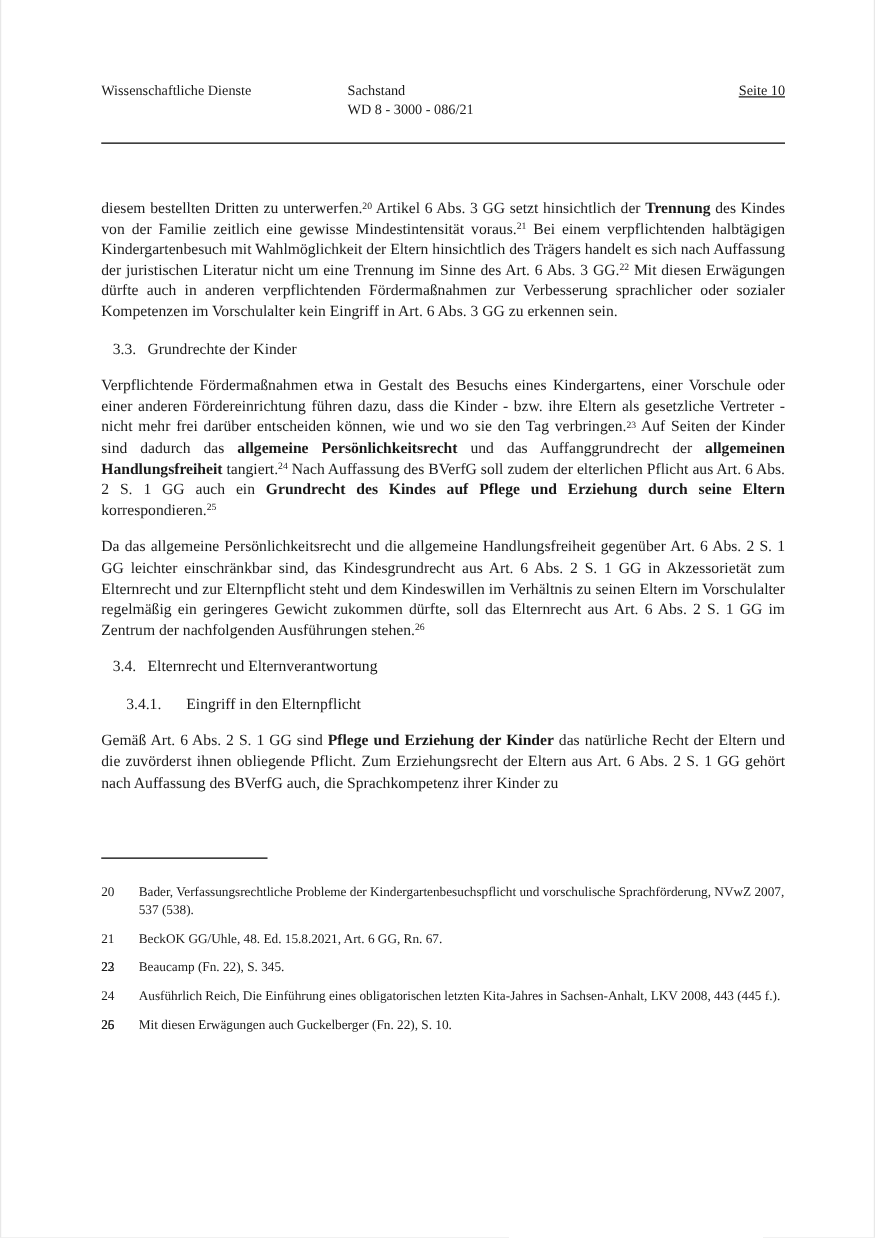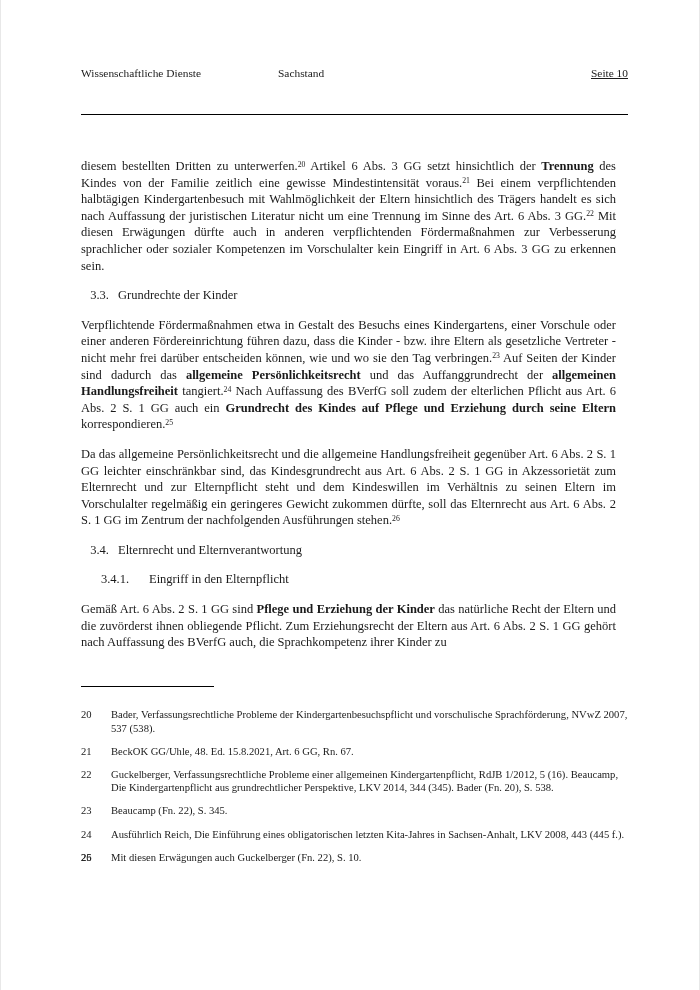--- a/index.html
+++ b/index.html
@@ -39,21 +39,21 @@
   
   .content {
     position: absolute;
     left: 80px;
     width: 547px;
     top: 158px;
     font-size: 12.5px;
     line-height: 16.6px;
     text-align: justify;
   }
-  .para { margin: 0 12px 13px 0; }
+  .para { margin: 0 0 13px 0; }
   .heading { margin: 0 0 13px 0; text-align: left; }
   .h-num { display: inline-block; min-width: 37px; text-align: center; }
   .h-num.wide { min-width: 68px; }
   b { font-weight: bold; }
   .fn-ref {
     font-size: 0.62em;
     vertical-align: baseline;
     position: relative;
     top: -0.45em;
     line-height: 0;
@@ -81,20 +81,21 @@
 </style>
 </head>
 <body>
 
 <div class="page">
 
   <div class="header">
     <div class="header-left">Wissenschaftliche Dienste</div>
     <div class="header-center">
       <div>Sachstand</div>
+      <div>WD 8 - 3000 - 086/21</div>
     </div>
     <div class="header-right">Seite 10</div>
   </div>
 
   <div class="header-rule"></div>
 
   <div class="content" id="doc-body">
       <p class="para"><span>diesem bestellten Dritten zu unterwerfen.</span><sup class="fn-ref">20</sup><span> Artikel 6 Abs. 3 GG setzt hinsichtlich der </span><b>Trennung</b><span> des Kindes von der Familie zeitlich eine gewisse Mindestintensität voraus.</span><sup class="fn-ref">21</sup><span> Bei einem verpflichtenden halbtägigen Kindergartenbesuch mit Wahlmöglichkeit der Eltern hinsichtlich des Trägers handelt es sich nach Auffassung der juristischen Literatur nicht um eine Trennung im Sinne des Art. 6 Abs. 3 GG.</span><sup class="fn-ref">22</sup><span> Mit diesen Erwägungen dürfte auch in anderen verpflichtenden Fördermaßnahmen zur Verbesserung sprachlicher oder sozialer Kompetenzen im Vorschulalter kein Eingriff in Art. 6 Abs. 3 GG zu erkennen sein.</span></p>
       <div class="heading"><span class="h-num">3.3.</span><span>Grundrechte der Kinder</span></div>
       <p class="para"><span>Verpflichtende Fördermaßnahmen etwa in Gestalt des Besuchs eines Kindergartens, einer Vorschule oder einer anderen Fördereinrichtung führen dazu, dass die Kinder - bzw. ihre Eltern als gesetzliche Vertreter - nicht mehr frei darüber entscheiden können, wie und wo sie den Tag verbringen.</span><sup class="fn-ref">23</sup><span> Auf Seiten der Kinder sind dadurch das </span><b>allgemeine Persönlichkeitsrecht</b><span> und das Auffanggrundrecht der </span><b>allgemeinen Handlungsfreiheit</b><span> tangiert.</span><sup class="fn-ref">24</sup><span> Nach Auffassung des BVerfG soll zudem der elterlichen Pflicht aus Art. 6 Abs. 2 S. 1 GG auch ein </span><b>Grundrecht des Kindes auf Pflege und Erziehung durch seine Eltern</b><span> korrespondieren.</span><sup class="fn-ref">25</sup></p>
@@ -102,20 +103,20 @@
       <div class="heading"><span class="h-num">3.4.</span><span>Elternrecht und Elternverantwortung</span></div>
       <div class="heading"><span class="h-num wide">3.4.1.</span><span>Eingriff in den Elternpflicht</span></div>
       <p class="para"><span>Gemäß Art. 6 Abs. 2 S. 1 GG sind </span><b>Pflege und Erziehung der Kinder</b><span> das natürliche Recht der Eltern und die zuvörderst ihnen obliegende Pflicht. Zum Erziehungsrecht der Eltern aus Art. 6 Abs. 2 S. 1 GG gehört nach Auffassung des BVerfG auch, die Sprachkompetenz ihrer Kinder zu</span></p>
     </div>
 
   <div class="fn-sep"></div>
 
   <div class="footnotes" id="footnote-list">
       <div class="footnote"><span class="fn-num">20</span><span>Bader, Verfassungsrechtliche Probleme der Kindergartenbesuchspflicht und vorschulische Sprachförderung, NVwZ 2007, 537 (538).</span></div>
       <div class="footnote"><span class="fn-num">21</span><span>BeckOK GG/Uhle, 48. Ed. 15.8.2021, Art. 6 GG, Rn. 67.</span></div>
-      <div class="footnote"><span class="fn-num">22</span><span>Guckelberger, Verfassungsrechtliche Probleme einer allgemeinen Kindergartenpflicht, RdJB 1/2012, 5 (16). Beaucamp, Die Kindergartenpflicht aus grundrechtlicher Perspektive, LKV 2014, 344 (345). Bader (Fn. 20), S. 538.</span></div>
+      <div class="footnote"><span class="fn-num">22</span></div>
       <div class="footnote"><span class="fn-num">23</span><span>Beaucamp (Fn. 22), S. 345.</span></div>
       <div class="footnote"><span class="fn-num">24</span><span>Ausführlich Reich, Die Einführung eines obligatorischen letzten Kita-Jahres in Sachsen-Anhalt, LKV 2008, 443 (445 f.).</span></div>
       <div class="footnote"><span class="fn-num">25</span></div>
       <div class="footnote"><span class="fn-num">26</span><span>Mit diesen Erwägungen auch Guckelberger (Fn. 22), S. 10.</span></div>
     </div>
 
 </div>
 
 </body></html>

